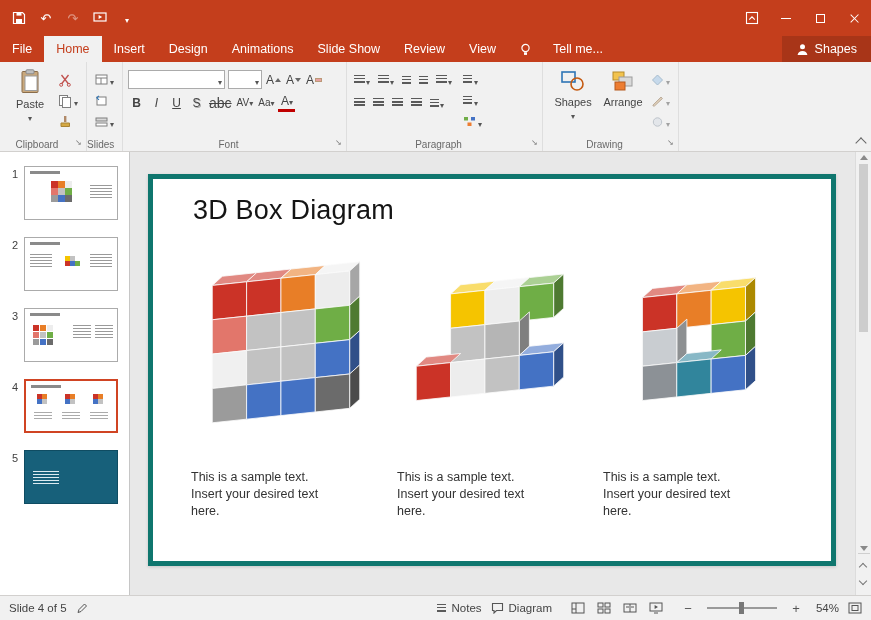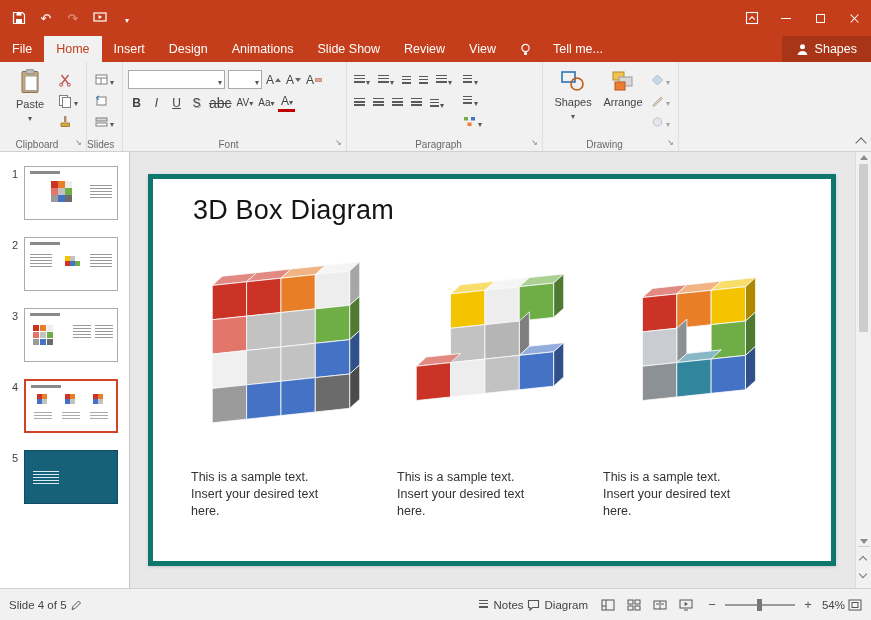--- a/index.html
+++ b/index.html
@@ -91,21 +91,21 @@
   .tri-dn { width:0;height:0;border-left:4px solid transparent;border-right:4px solid transparent;border-top:5px solid #8A8A8A; }
   .vthumb { width:9px; height:168px; background:#CDCDCD; margin-top:4px; }
   .vspacer { flex:1; }
   .chevbtn { width:12px; height:12px; position:relative; margin:3px 0; }
   .chevbtn i { position:absolute; left:2.5px; top:3px; width:6px; height:6px; border-right:1.5px solid #777; border-bottom:1.5px solid #777; }
   .chevbtn.up i { transform:rotate(-135deg); top:5px; }
   .chevbtn.dn i { transform:rotate(45deg); top:1px; }
   .vdiv { width:12px; height:1px; background:#CFCFCF; margin:2px 0; }
 
   
-  .statusbar { height:32px; background:#F1F1F1; border-top:1px solid #D2D0CE; display:flex; align-items:center; font-size:11.5px; color:#444; padding:0 9px; gap:3px; flex:0 0 auto; }
+  .statusbar { height:25px; background:#F1F1F1; border-top:1px solid #D2D0CE; display:flex; align-items:center; font-size:11.5px; color:#444; padding:0 9px; gap:9px; flex:0 0 auto; }
   .sb-spacer { flex:1; }
   .sb-item { display:flex; align-items:center; gap:5px; }
   .viewicons { display:flex; align-items:center; gap:12px; margin:0 10px; }
   .zoomtrack { width:70px; height:2px; background:#9A9A9A; position:relative; margin:0 4px; }
   .zoomthumb { position:absolute; left:45%; top:-5px; width:5px; height:12px; background:#777; }
   .zbtn { font-size:13px; color:#555; width:12px; text-align:center; }
   svg.sicon { display:block; }
 </style>
 </head>
 <body>

